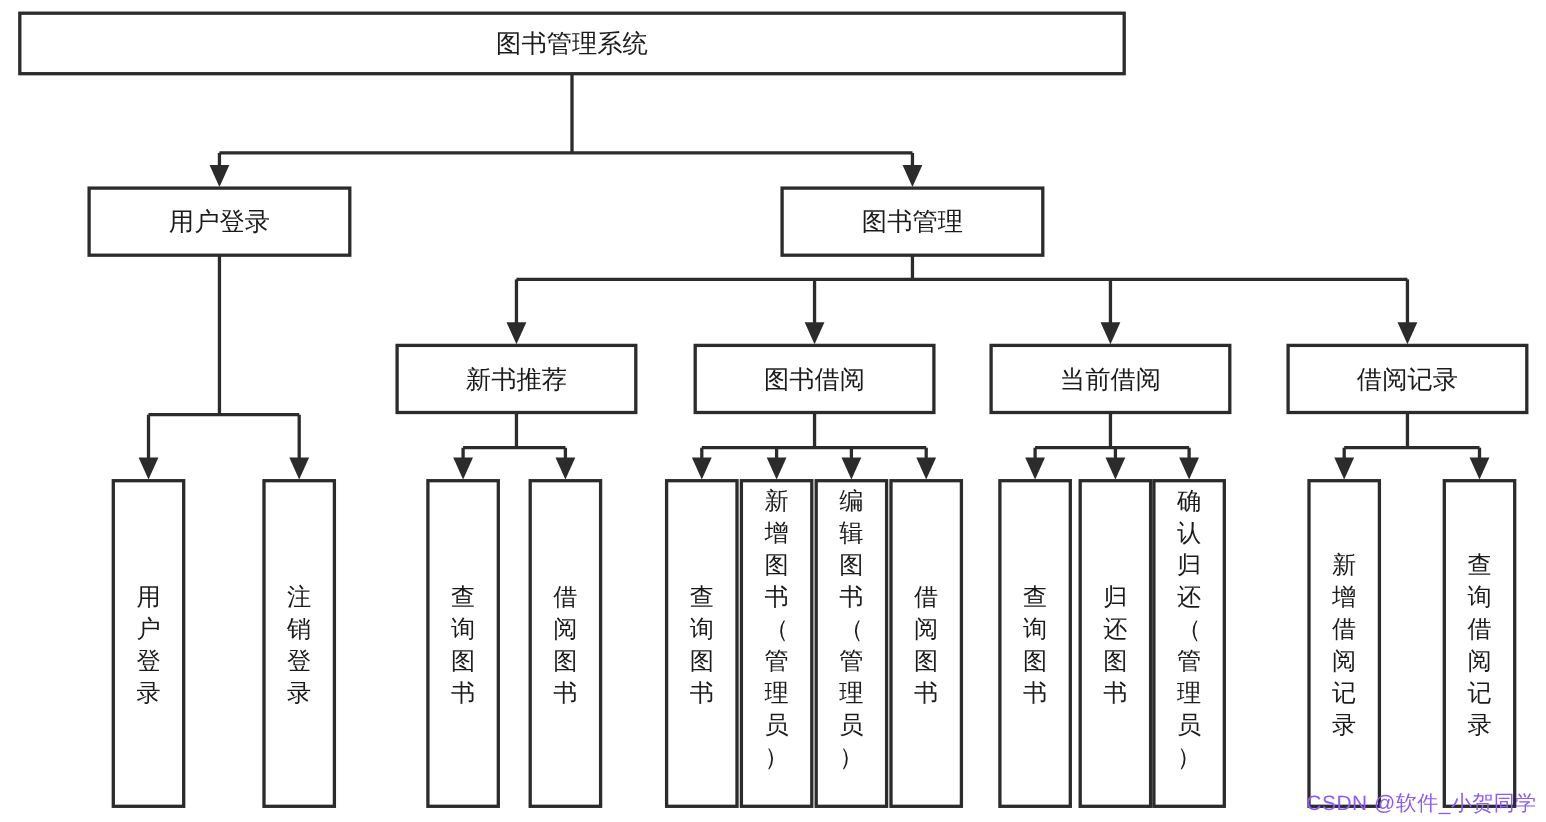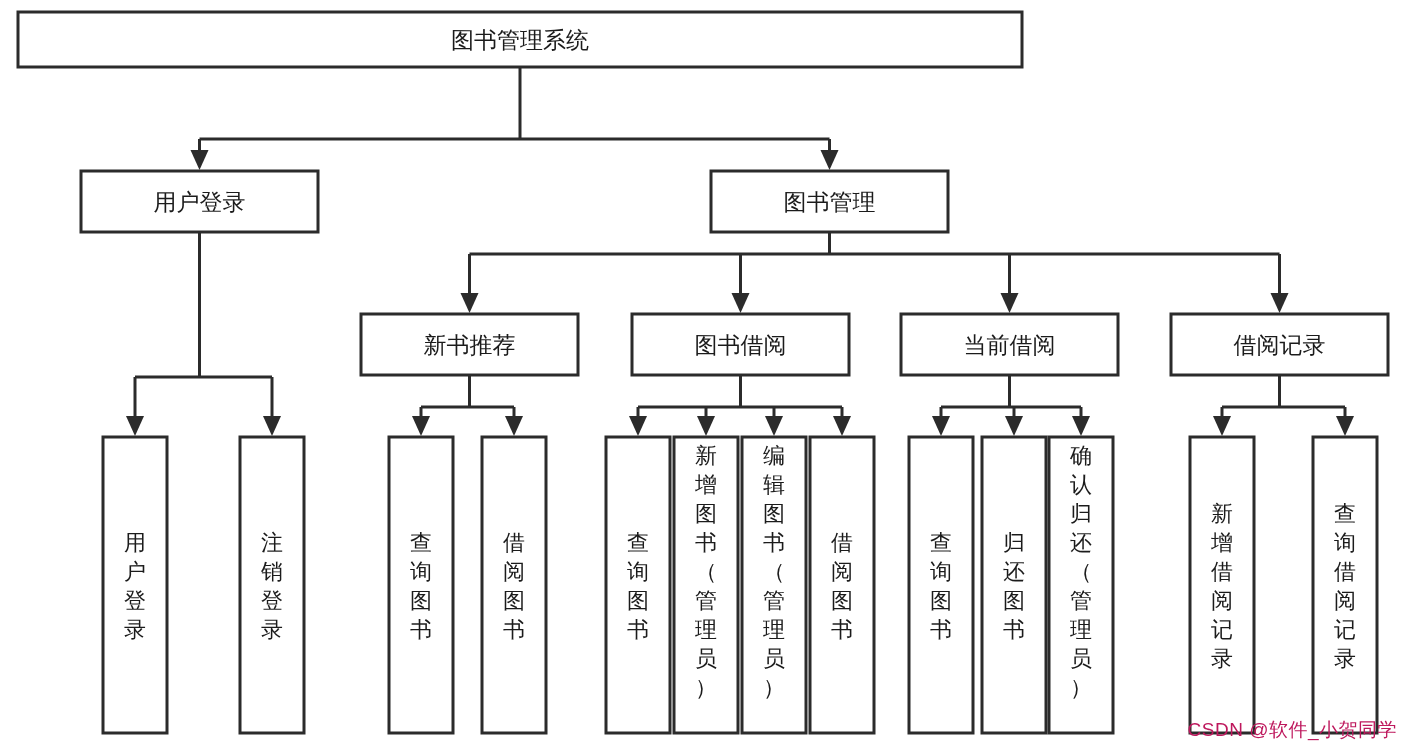--- a/index.html
+++ b/index.html
@@ -18,21 +18,21 @@
     font-family:"Liberation Sans","DejaVu Sans",sans-serif;
     fill:#1b1b1b;
     text-anchor:middle;
   }
   .label-h{font-size:23px;}
   .label-v{font-size:22px;}
   .watermark{
     position:absolute;
     right:8px;bottom:4px;
     font-size:19px;
-    color:#be185d;
+    color:#8b5cf6;
     font-family:"Liberation Sans","DejaVu Sans",sans-serif;
     white-space:nowrap;
     letter-spacing:0.5px;
   }
 </style>
 </head>
 <body>
 
 <div id="diagram-root">
 

